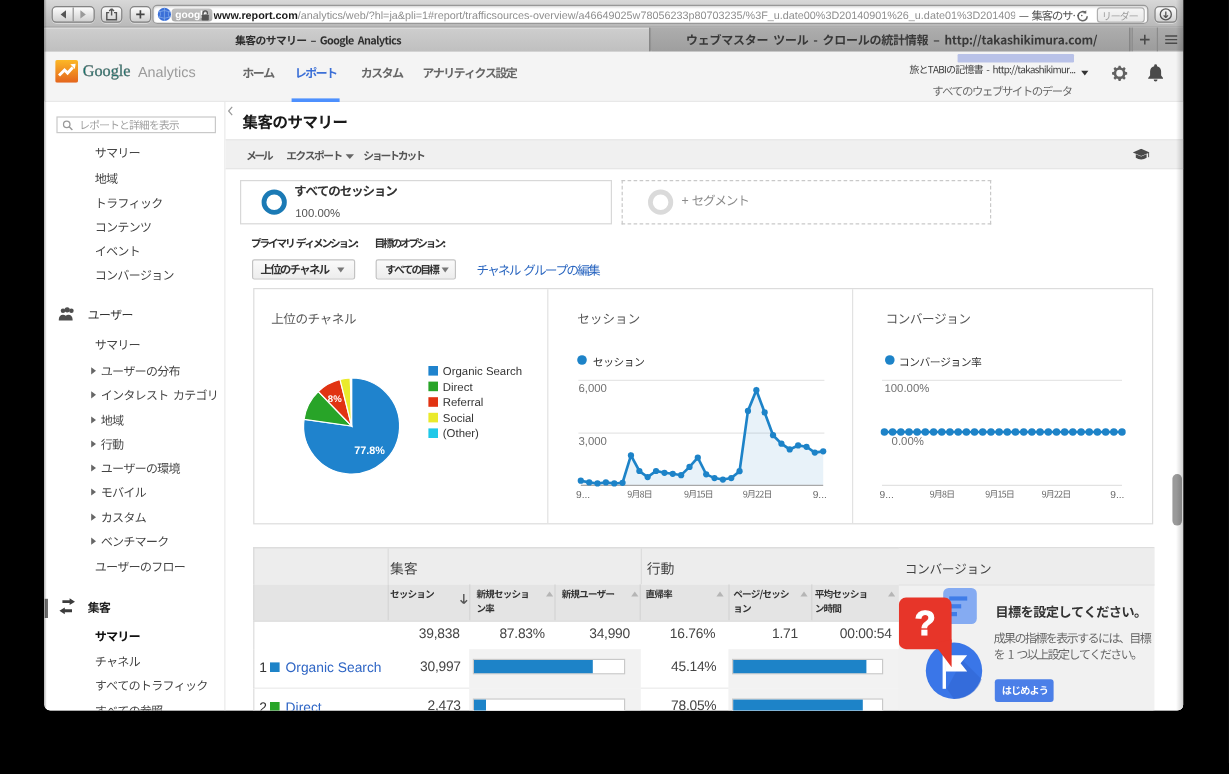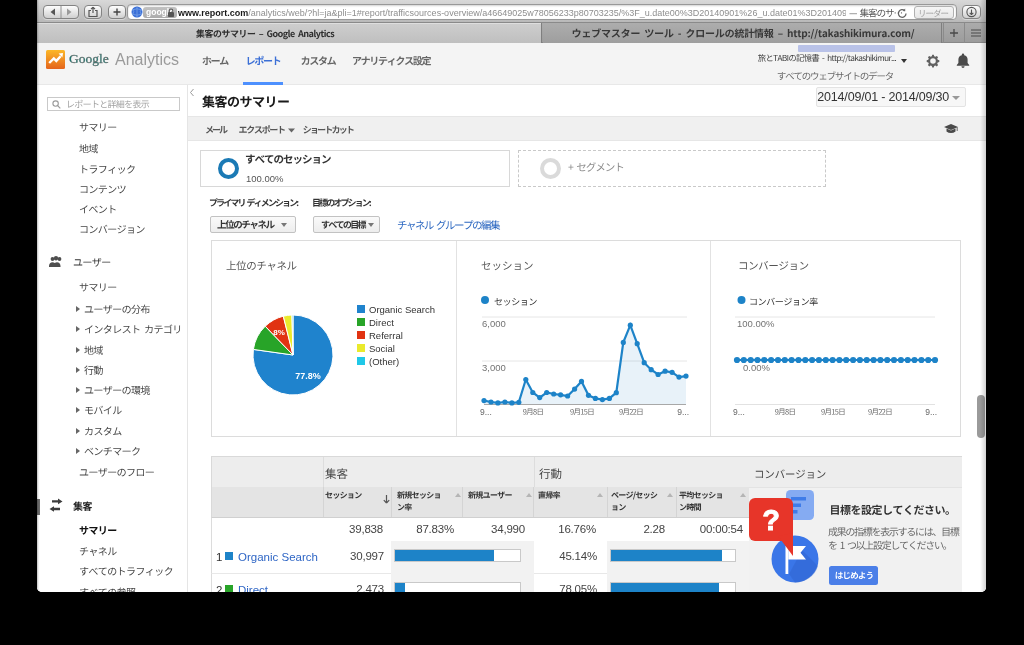--- a/index.html
+++ b/index.html
@@ -129,21 +129,21 @@
           <linearGradient id="lg" x1="0" y1="0" x2="0" y2="1">
             <stop offset="0" stop-color="#fcb827"></stop>
             <stop offset="1" stop-color="#e4641c"></stop>
           </linearGradient>
         </defs>
       <rect width="19" height="19" rx="1.5" fill="url(#lg)"></rect>
       <path d="M3.2 13 L7.8 8.4 L10.3 10.9 L14.6 6.2" stroke="#fff" stroke-width="2.4" fill="none"></path>
       <path d="M12.6 3.6 L17 3.1 L16.4 7.5 Z" fill="#fff"></path>
     </svg>
     <div class="t" style="left:32px;top:9px;font-family:'Liberation Serif',serif;font-size:13.5px;line-height:13px;color:#0f766e;-webkit-text-stroke:0.35px #757575">Google</div>
-    <div class="t" style="left:78px;top:10.5px;font-size:16px;line-height:12px;color:#9b9b9b">Analytics</div>
+    <div class="t" style="left:78px;top:10.5px;font-size:12px;line-height:12px;color:#9b9b9b">Analytics</div>
     <div id="redact"></div>
     <div id="navline"></div>
     <div style="position:absolute;left:864px;top:16px;width:0;height:0;border-left:3.5px solid transparent;border-right:3.5px solid transparent;border-top:4.5px solid #333"></div>
     <svg width="16" height="16" viewBox="0 0 16 16" style="position:absolute;left:888px;top:10px">
       <path fill="#616161" d="M8 5.2a2.8 2.8 0 1 0 0 5.6 2.8 2.8 0 0 0 0-5.6zm6.3 3.9l-1.6.4a4.9 4.9 0 0 1-.5 1.2l.9 1.4-1.3 1.3-1.4-.9a4.9 4.9 0 0 1-1.2.5l-.4 1.6H7.2l-.4-1.6a4.9 4.9 0 0 1-1.2-.5l-1.4.9-1.3-1.3.9-1.4a4.9 4.9 0 0 1-.5-1.2l-1.6-.4V7.2l1.6-.4c.1-.4.3-.8.5-1.2l-.9-1.4 1.3-1.3 1.4.9c.4-.2.8-.4 1.2-.5l.4-1.6h1.6l.4 1.6c.4.1.8.3 1.2.5l1.4-.9 1.3 1.3-.9 1.4c.2.4.4.8.5 1.2l1.6.4z"></path>
     </svg>
     <svg width="16" height="17" viewBox="0 0 16 17" style="position:absolute;left:918px;top:9px">
       <path fill="#4a4a4a" d="M8 1.5a1.2 1.2 0 0 1 1.2 1.2v.5A4.6 4.6 0 0 1 12.6 7.6v3.4l1.6 1.9v.8H1.8v-.8l1.6-1.9V7.6A4.6 4.6 0 0 1 6.8 3.2v-.5A1.2 1.2 0 0 1 8 1.5zM6.4 14.3h3.2a1.6 1.6 0 0 1-3.2 0z"></path>
     </svg>
   </div>
@@ -181,21 +181,20 @@
         <div style="position:absolute;left:39px;top:302px;width:0;height:0;border-top:3.5px solid transparent;border-bottom:3.5px solid transparent;border-left:4.5px solid #666"></div>
         <div style="position:absolute;left:39px;top:322px;width:0;height:0;border-top:3.5px solid transparent;border-bottom:3.5px solid transparent;border-left:4.5px solid #666"></div>
         <div style="position:absolute;left:39px;top:343px;width:0;height:0;border-top:3.5px solid transparent;border-bottom:3.5px solid transparent;border-left:4.5px solid #666"></div>
         <div style="position:absolute;left:39px;top:363px;width:0;height:0;border-top:3.5px solid transparent;border-bottom:3.5px solid transparent;border-left:4.5px solid #666"></div>
     </div>
     <div id="main">
 
       <svg width="6" height="9" viewBox="0 0 6 9" style="position:absolute;left:1px;top:3px">
           <path d="M4.5 1 L1.5 4.5 L4.5 8" stroke="#999" stroke-width="1" fill="none"></path>
         </svg>
-      <div id="datebtn">2014/09/01 - 2014/09/30<div id="datecaret"></div></div>
       <div id="graybar">
         <svg width="14" height="11" viewBox="0 0 14 11" style="position:absolute;left:756px;top:7px">
           <path fill="#4a4a4a" d="M7 0 L14 3 L7 6 L0 3 Z M11.5 4.5 V7.5 Q9.5 9 7 9 Q4.5 9 2.5 7.5 V4.5 L7 6.5 Z"></path>
           <path d="M13.2 3.2 V7" stroke="#4a4a4a" stroke-width="0.8"></path>
         </svg>
       </div>
       <div id="seg1">
           <div class="ringB"></div>
           <div id="pct">100.00%</div>
         </div>
@@ -326,21 +325,21 @@
 
           <svg width="9" height="10" viewBox="0 0 9 10" style="position:absolute;left:170px;top:7px">
               <path d="M4.5 1 V8 M4.5 9 L1.8 6.2 M4.5 9 L7.2 6.2" stroke="#555" stroke-width="1.2" fill="none"></path>
             </svg>
         </div>
         <div id="trow">
           <div class="num" style="right:577px;top:5px">39,838</div>
           <div class="num" style="right:506px;top:5px">87.83%</div>
           <div class="num" style="right:435px;top:5px">34,990</div>
           <div class="num" style="right:364px;top:5px">16.76%</div>
-          <div class="num" style="right:295px;top:5px">2.28</div>
+          <div class="num" style="right:295px;top:5px">1.71</div>
           <div class="num" style="right:217px;top:5px">00:00:54</div>
         </div>
         <div id="drow1">
           <div class="num" style="left:4px;top:10px;color:#333">1</div>
           <div class="sq" style="left:13px;top:11px;background:#1d83c8"></div>
           <div class="rlink" style="left:26px;top:10px">Organic Search</div>
           <div class="num" style="right:577px;top:9px">30,997</div>
           <div class="cellg" style="left:179px;top:0;width:143px;height:33px"></div>
           <div class="track" style="left:182px;top:8px;width:127px">
               <div class="fill" style="width:99px"></div>

